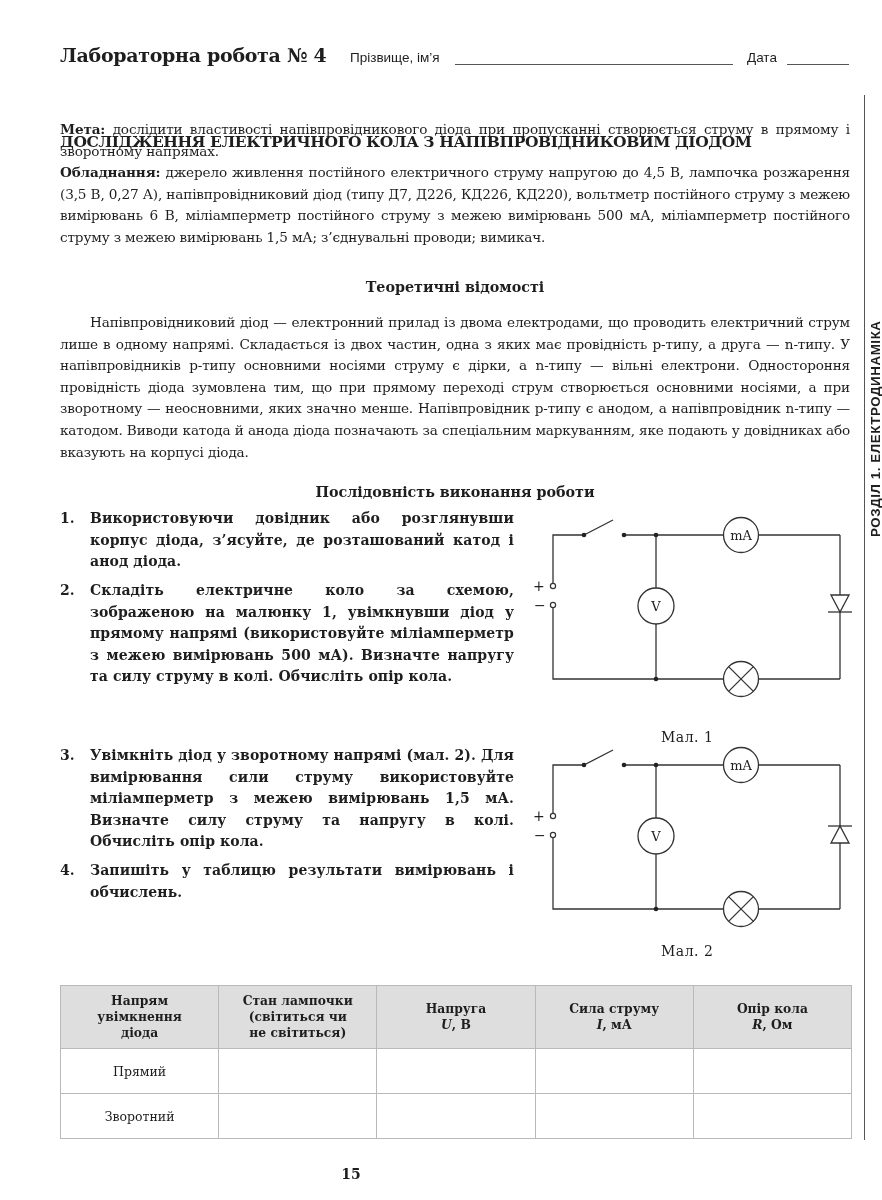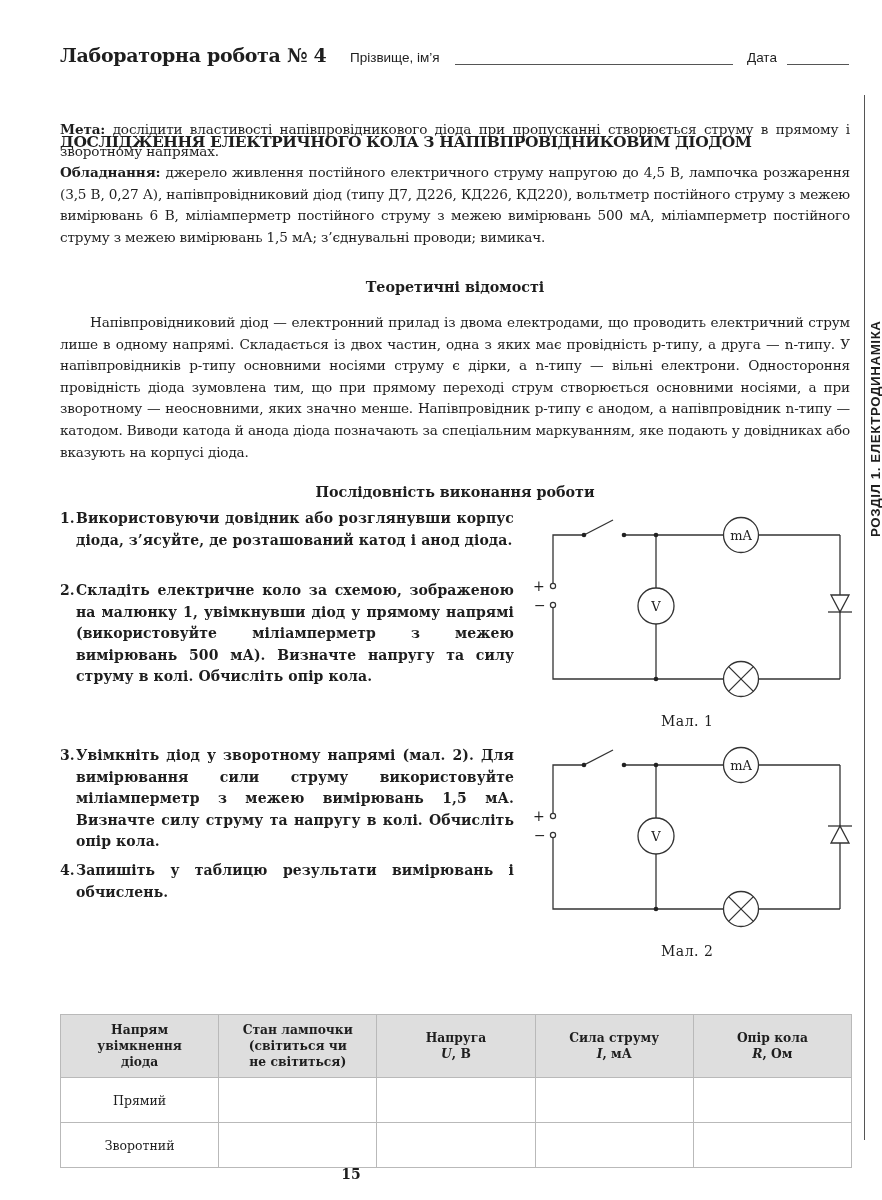--- a/index.html
+++ b/index.html
@@ -22,44 +22,44 @@
   #equip { top: 162px; }
 
   .sec-head { font-size: 14.3px; font-weight: bold; text-align: center; white-space: nowrap; }
   #theory-head { left: 60px; width: 790px; top: 279px; }
   #theory { top: 312px; text-indent: 30px; }
 
   #proc-head { left: 60px; width: 790px; top: 484px; }
 
   .step { left: 60px; width: 454px; font-size: 14px; line-height: 21.6px; font-weight: bold; letter-spacing: 0.1px; }
   .step .num { position: absolute; left: 0; top: 0; width: 30px; }
-  .step .txt { margin-left: 16px; text-align: justify; display: block; }
+  .step .txt { margin-left: 30px; text-align: justify; display: block; }
   #step1 { top: 508px; }
   #step2 { top: 580px; }
   #step3 { top: 745px; }
   #step4 { top: 860px; }
 
   .fig-cap { font-size: 14px; letter-spacing: 0.5px; white-space: nowrap; }
-  #fig1-cap { left: 661px; top: 713px; }
+  #fig1-cap { left: 661px; top: 729px; }
   #fig2-cap { left: 661px; top: 943px; }
 
   #side-rule { left: 864px; top: 95px; width: 0; height: 1045px; border-left: 1.5px solid #555; }
   #side-label { left: 868px; top: 320px; width: 20px; height: 10px; }
   #side-label span { position: absolute; left: 0; top: 0; transform-origin: 0 0; transform: rotate(-90deg); font-family: "Liberation Sans", sans-serif; font-weight: bold; font-size: 13.3px; letter-spacing: 0.6px; white-space: nowrap; }
 
   svg.circuit { position: absolute; left: 525px; width: 330px; overflow: visible; }
   svg.circuit line, svg.circuit polyline { stroke: #333; stroke-width: 1.3; fill: none; }
   svg.circuit circle.meter { stroke: #333; stroke-width: 1.3; fill: #fff; }
   svg.circuit circle.dot { fill: #222; }
   svg.circuit circle.term { stroke: #333; stroke-width: 1.2; fill: #fff; }
   svg.circuit text { font-family: "DejaVu Serif", serif; fill: #222; }
   #fig1 { top: 505px; height: 200px; }
   #fig2 { top: 735px; height: 200px; }
 
-  #results-table { position: absolute; left: 60px; top: 1014px; width: 792px; border-collapse: collapse; table-layout: fixed; }
+  #results-table { position: absolute; left: 60px; top: 985px; width: 792px; border-collapse: collapse; table-layout: fixed; }
   #results-table th, #results-table td { border: 1px solid #b9b9b9; text-align: center; vertical-align: middle; padding: 0; }
   #results-table th { background: #dedede; height: 62px; font-size: 12.3px; line-height: 16px; font-weight: bold; }
   #results-table td { height: 44px; font-size: 12.5px; }
   #results-table tr.row2 td { height: 44px; }
   #results-table th i { font-style: italic; }
 
   #page-num { left: 0; width: 702px; top: 1166px; text-align: center; font-size: 14px; font-weight: bold; }
 </style>
 </head>
 <body>

